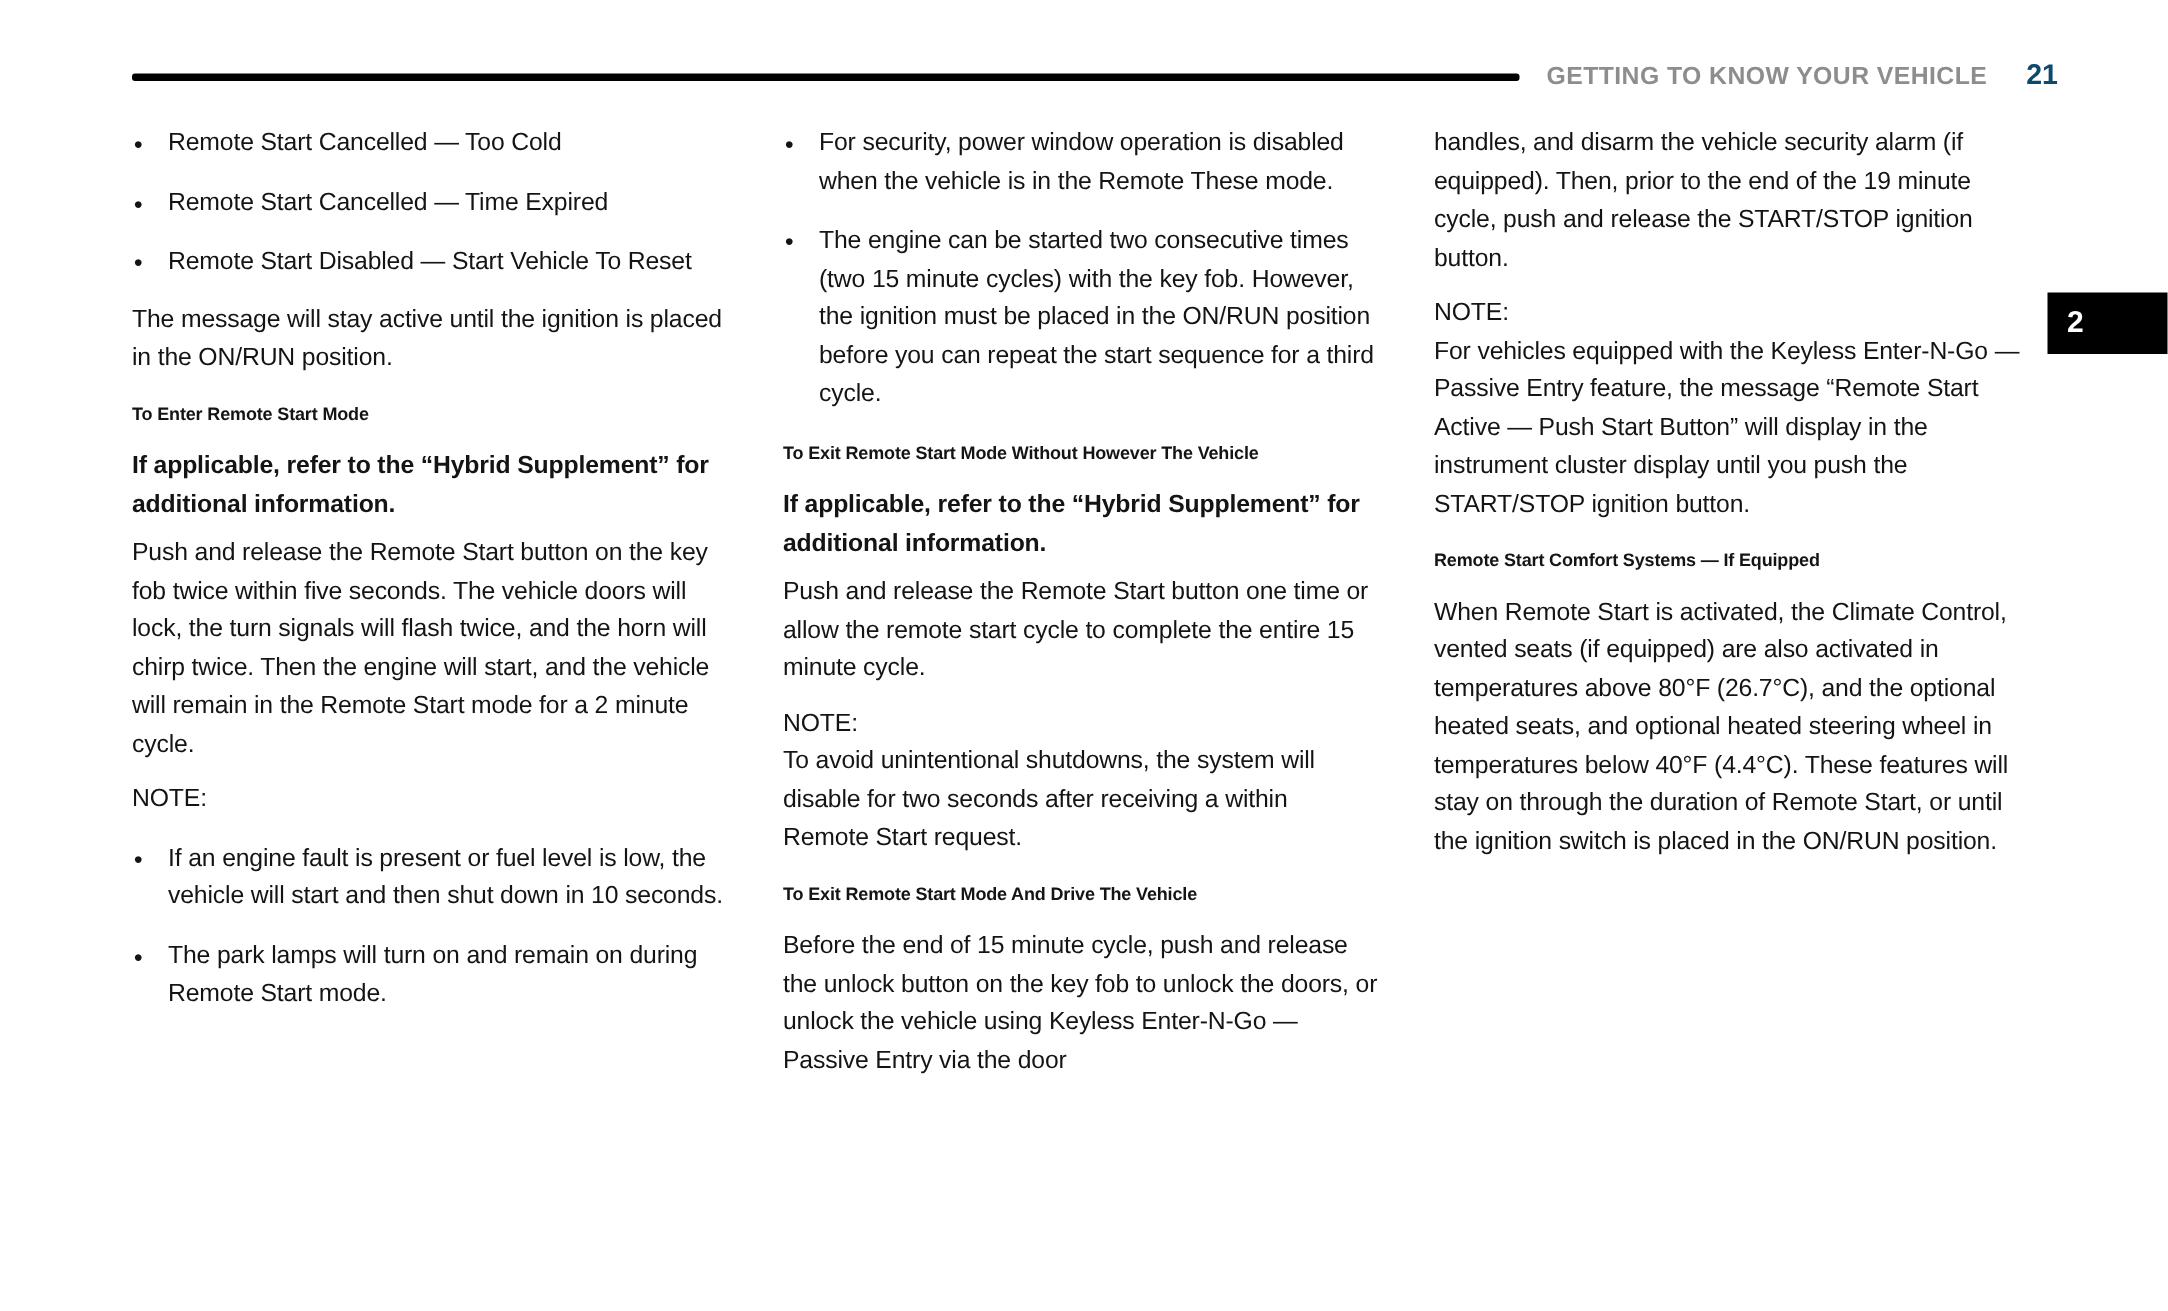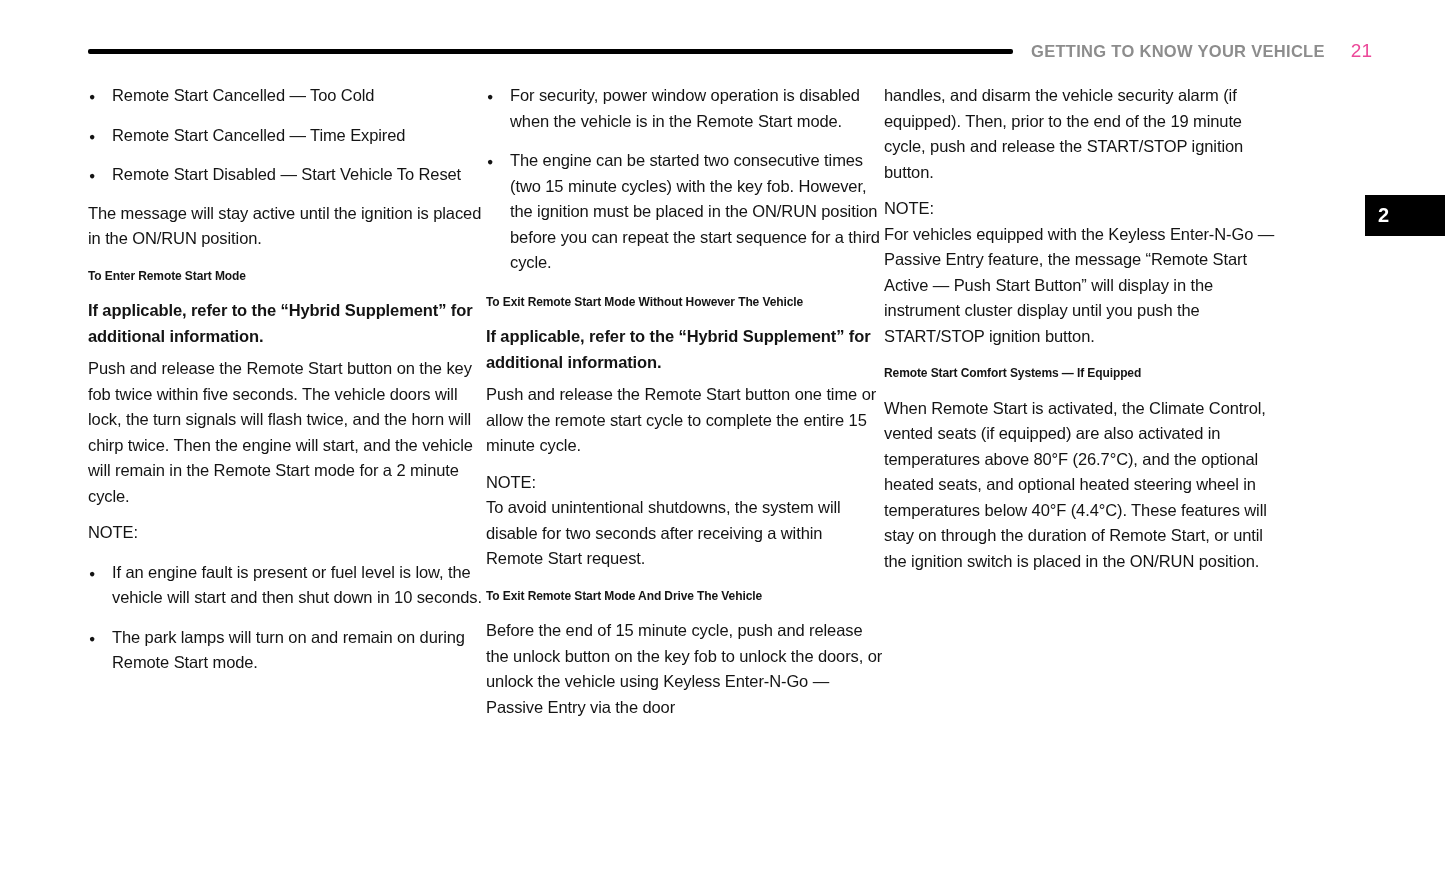--- a/index.html
+++ b/index.html
@@ -14,23 +14,23 @@
 
   .header {
     position: absolute; left: 88px; top: 40px; width: 1270px;
     display: flex; align-items: center;
   }
   .header-rule { width: 925px; height: 5px; background: #000; border-radius: 2px; flex: 0 0 auto; }
   .header-title {
     margin-left: 18px; color: #8d8d8d; font-weight: 700;
     font-size: 16.5px; letter-spacing: 0.3px; white-space: nowrap;
   }
-  .header-page { margin-left: 26px; color: #ec4899; font-weight: 400; font-size: 19px; }
+  .header-page { margin-left: 26px; color: #0c4a6e; font-weight: 700; font-size: 19px; }
 
-  .columns { position: absolute; left: 88px; top: 83px; display: flex; }
+  .columns { position: absolute; left: 88px; top: 83px; display: flex; gap: 36px; }
   .col { width: 398px; font-size: 16.5px; line-height: 25.5px; letter-spacing: -0.1px; }
 
   .para { margin: 0 0 11px 0; }
   .h { font-weight: 700; font-size: 12px; line-height: 26.5px; margin: 3px 0 9px 0; }
   .subh { font-weight: 700; margin: 0 0 7px 0; }
   .note { margin: 2px 0 0 0; }
 
   ul.bullets { list-style: none; margin: 0 0 13px 0; padding: 0; }
   ul.bullets li { position: relative; padding-left: 24px; margin: 0 0 14px 0; }
   ul.bullets li:last-child { margin-bottom: 0; }
@@ -70,21 +70,21 @@
         <div class="subh">If applicable, refer to the “Hybrid Supplement” for additional information.</div>
         <div class="para">Push and release the Remote Start button on the key fob twice within five seconds. The vehicle doors will lock, the turn signals will flash twice, and the horn will chirp twice. Then the engine will start, and the vehicle will remain in the Remote Start mode for a 2 minute cycle.</div>
         <div class="note">NOTE:</div>
         <ul class="bullets">
           <li>If an engine fault is present or fuel level is low, the vehicle will start and then shut down in 10 seconds.</li>
           <li>The park lamps will turn on and remain on during Remote Start mode.</li>
         </ul>
       </div>
     <div class="col">
         <ul class="bullets">
-          <li>For security, power window operation is disabled when the vehicle is in the Remote Start mode.</li>
+          <li>For security, power window operation is disabled when the vehicle is in the Remote These mode.</li>
           <li>The engine can be started two consecutive times (two 15 minute cycles) with the key fob. However, the ignition must be placed in the ON/RUN position before you can repeat the start sequence for a third cycle.</li>
         </ul>
         <div class="h">To Exit Remote Start Mode Without However The Vehicle</div>
         <div class="subh">If applicable, refer to the “Hybrid Supplement” for additional information.</div>
         <div class="para">Push and release the Remote Start button one time or allow the remote start cycle to complete the entire 15 minute cycle.</div>
         <div class="note">NOTE:</div>
         <div class="para">To avoid unintentional shutdowns, the system will disable for two seconds after receiving a within Remote Start request.</div>
         <div class="h">To Exit Remote Start Mode And Drive The Vehicle</div>
         <div class="para">Before the end of 15 minute cycle, push and release the unlock button on the key fob to unlock the doors, or unlock the vehicle using Keyless Enter-N-Go — Passive Entry via the door</div>
       </div>

